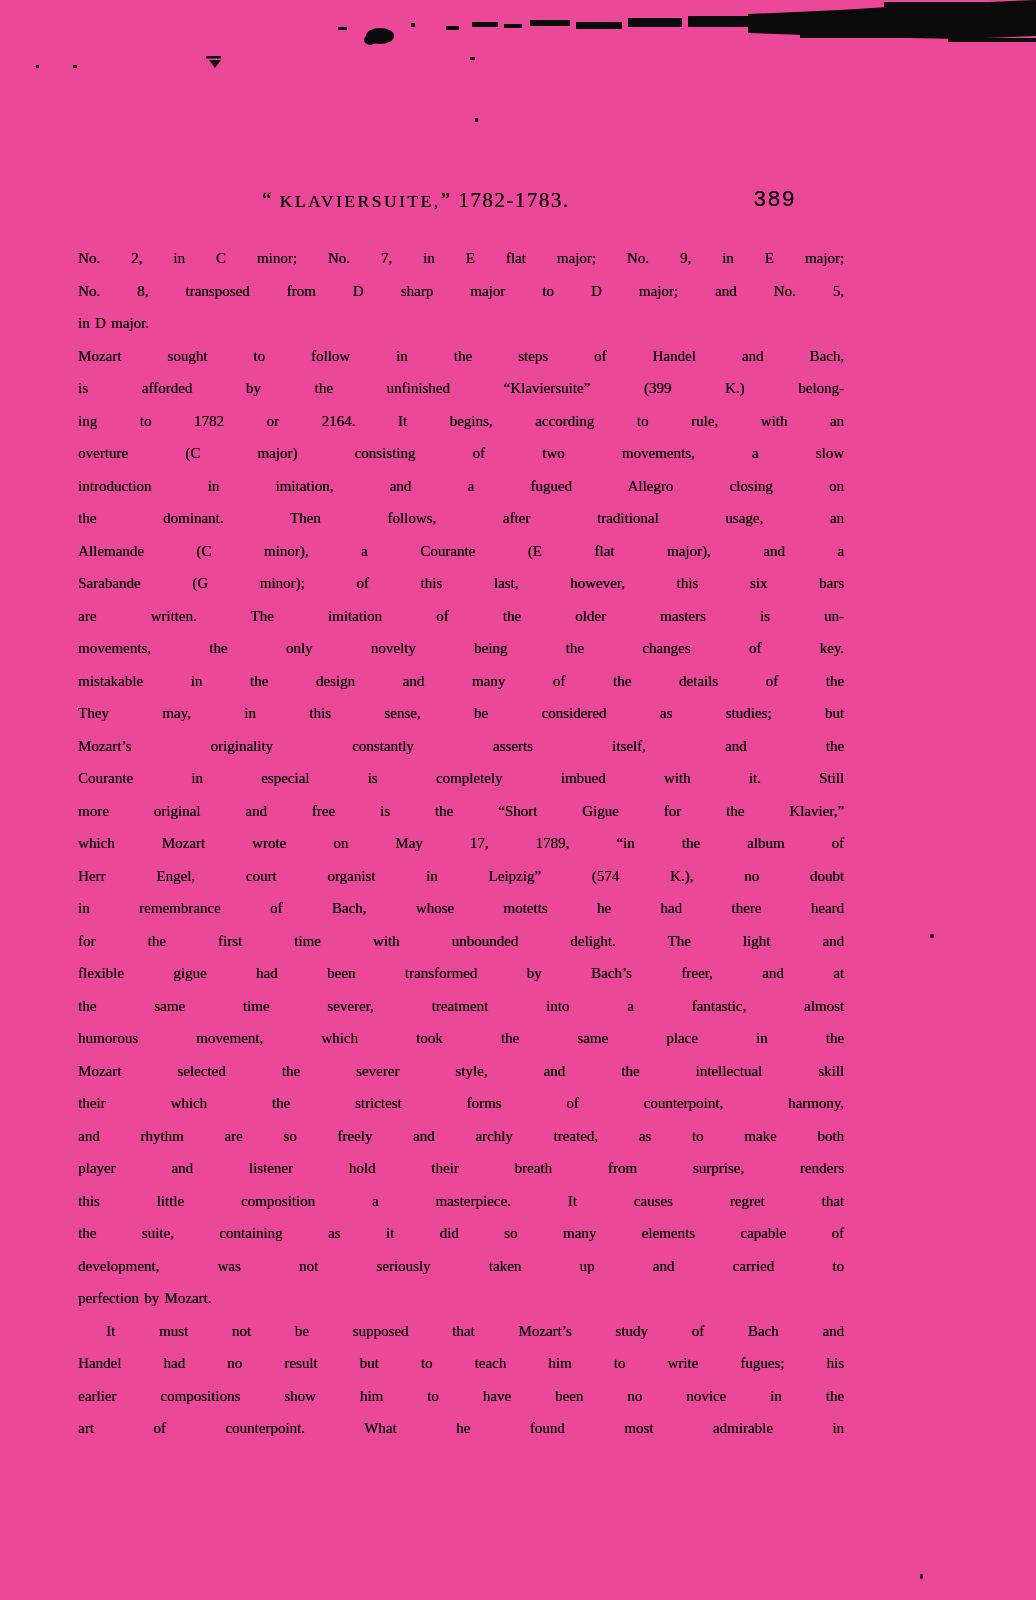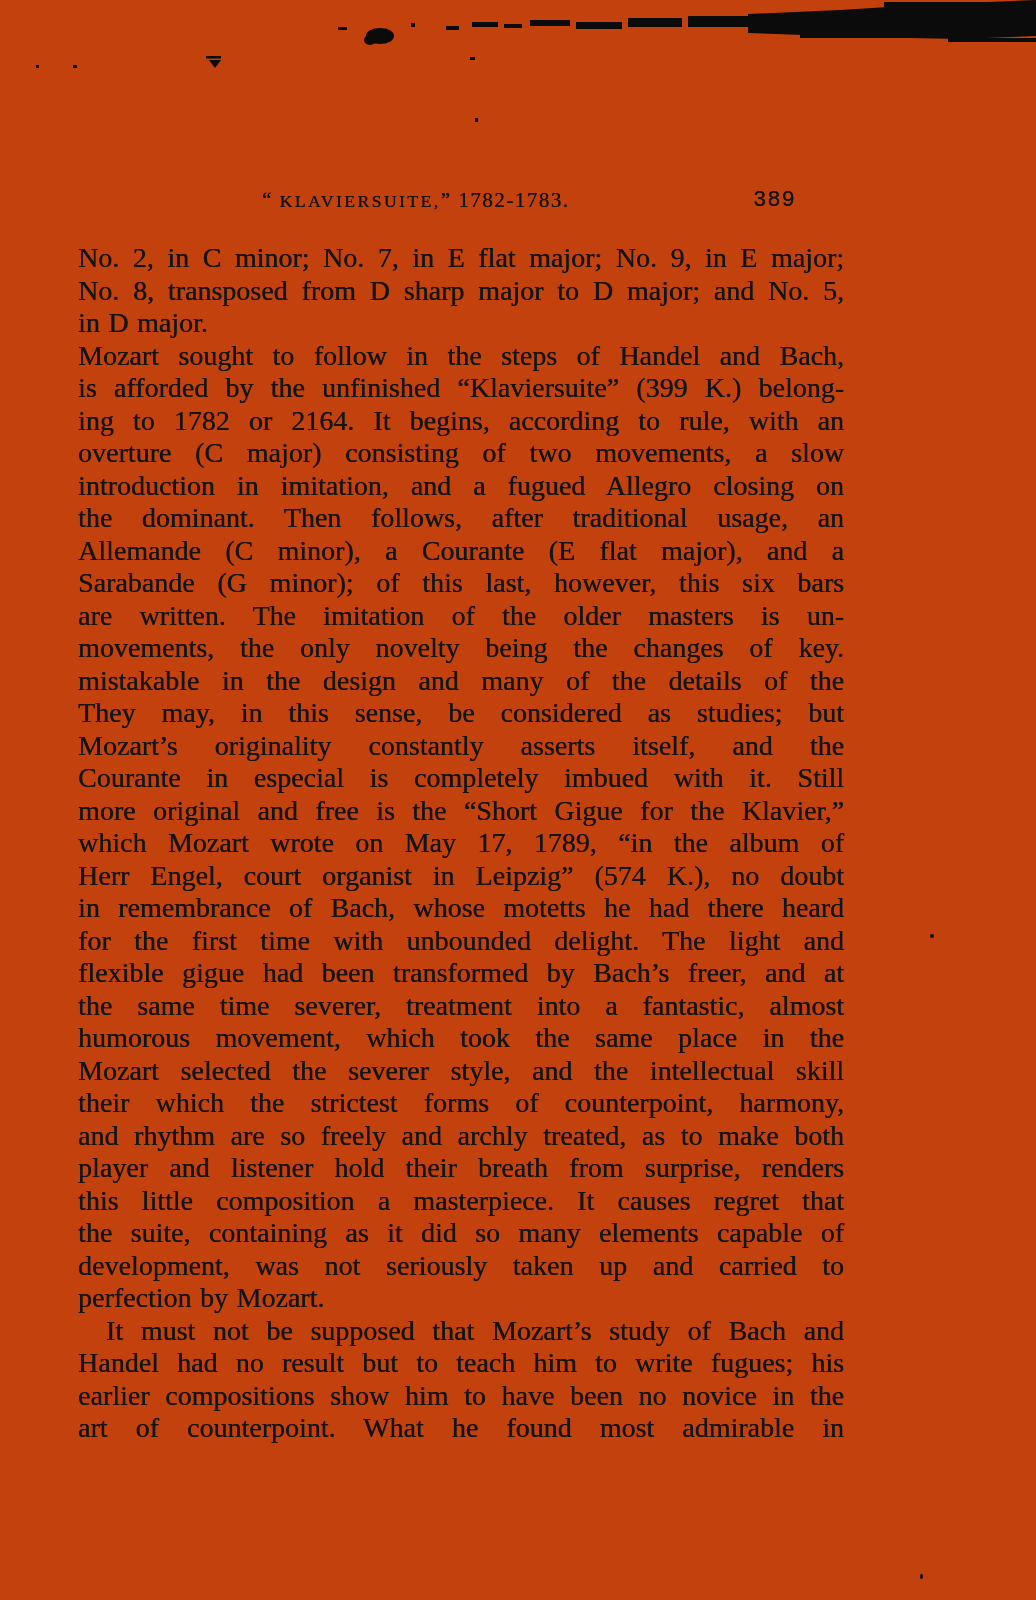--- a/index.html
+++ b/index.html
@@ -4,21 +4,21 @@
 <style>
   html, body {
     margin: 0;
     padding: 0;
     background: #ffffff;
   }
   #page {
     position: relative;
     width: 1036px;
     height: 1600px;
-    background: #c2410c;
+    background: #ec4899;
     overflow: hidden;
     font-family: "Liberation Serif", "DejaVu Serif", serif;
     color: #121212;
   }
   
   #top-smudge {
     position: absolute;
     left: 0; top: 0;
     width: 1036px; height: 140px;
     pointer-events: none;
@@ -54,21 +54,21 @@
     letter-spacing: 1px;
     color: #141414;
     text-shadow: 0.3px 0.3px 0 #141414;
     font-family: Liberation Mono, monospace;
   }
   
   #body-text {
     position: absolute;
     left: 78px; top: 242px;
     width: 766px;
-    font-size: 28px;
+    font-size: 15px;
     line-height: 32.5px;
     word-spacing: 1.5px;
     color: #141414;
     text-shadow: 0.35px 0.35px 0 #1a1a1a;
   }
   #body-text .line {
     text-align: justify;
     text-align-last: justify;
     white-space: normal;
     height: 32.5px;

